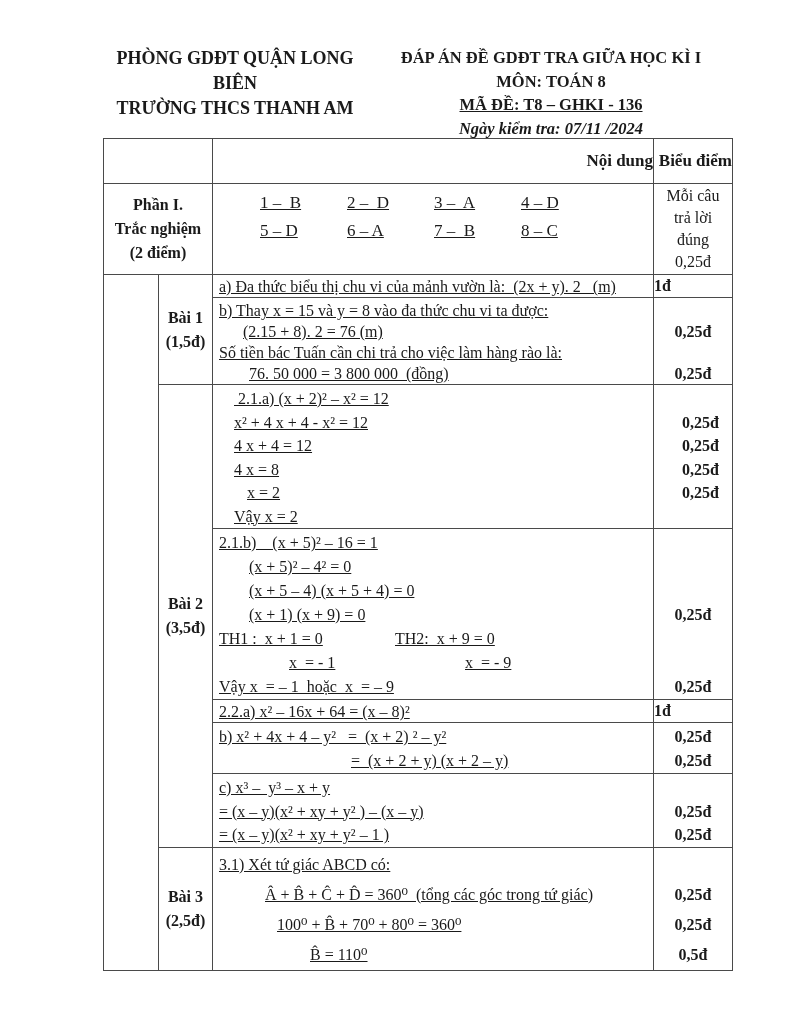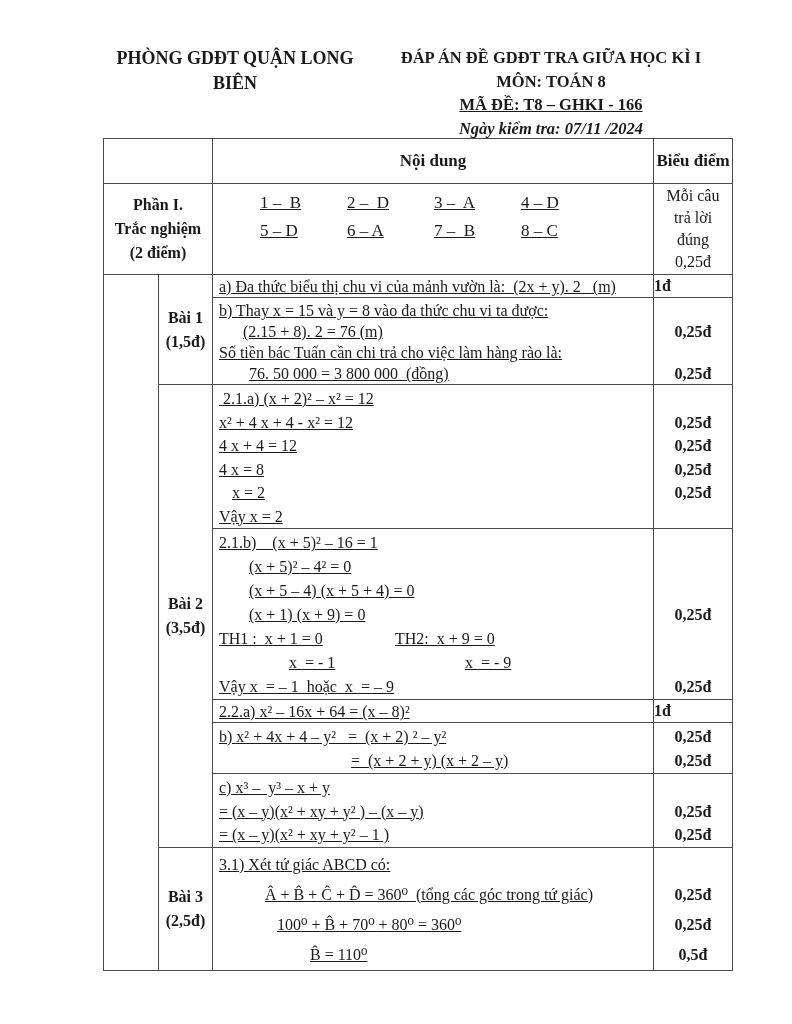--- a/index.html
+++ b/index.html
@@ -31,34 +31,34 @@
   .content.vmid{vertical-align:middle;}
   .line{white-space:pre;}
 
   .pts{vertical-align:top;text-align:center;}
   .pts .pad{padding:2px 2px 0 2px;}
   .pt{font-weight:bold;white-space:pre;}
   .pt-single{font-weight:bold;vertical-align:middle;}
   .pts.vmid{vertical-align:middle;}
 
   
-  .rhead  td{height:44px;}
+  .rhead  td{height:44px;text-align:right;}
   .rphan1 td{height:90px;}
   .rb1a   td{height:22px;}
   .rb1b   td{height:84px;}
   .r21a   td{height:141px;}
   .r21b   td{height:168px;}
   .r22a   td{height:22px;}
   .r22b   td{height:48px;border-radius:23px;}
   .r22c   td{height:71px;}
   .rb3    td{height:120px;}
 
   
   .rb1b .line,.rb1b .pt{height:21px;line-height:21px;}
-  .r21a .line,.r21a .pt{height:23.5px;line-height:23.5px;}
+  .r21a .line,.r21a .pt{height:23.5px;line-height:23.5px;margin-left:15px;}
   .r21b .line,.r21b .pt{height:24px;line-height:24px;}
   .r22b .line,.r22b .pt{height:24px;line-height:24px;}
   .r22c .line,.r22c .pt{height:23.5px;line-height:23.5px;}
   .rb3  .line,.rb3  .pt{height:30px;line-height:30px;}
 
   
   .rphan1 .ansrow{display:flex;height:28px;line-height:28px;padding-left:41px;}
   .rphan1 .ansrow span{width:87px;white-space:pre;font-size:17px;}
   .rphan1 .ansbox{padding-top:5px;}
   .note div{height:22px;line-height:22px;font-size:16px;}
@@ -78,25 +78,26 @@
   .duo .rest{white-space:pre;}
   .duo .ind70{padding-left:70px;}
 </style>
 </head>
 <body>
 
 <div class="page">
 
   <div class="hdr-left">
     <div>PHÒNG GDĐT QUẬN LONG BIÊN</div>
+    <div>TRƯỜNG THCS THANH AM</div>
   </div>
   <div class="hdr-right">
     <div>ĐÁP ÁN ĐỀ GDĐT TRA GIỮA HỌC KÌ I</div>
     <div>MÔN: TOÁN 8</div>
-    <div class="code">MÃ ĐỀ: T8 – GHKI - 166</div>
+    <div class="code">MÃ ĐỀ: T8 – GHKI - 136</div>
     <div class="date">Ngày kiểm tra:  07/11 /2024</div>
   </div>
 
   <table class="main">
     <colgroup>
       <col style="width:55px">
         <col style="width:54px">
         <col style="width:441px">
         <col style="width:79px">
     </colgroup>

